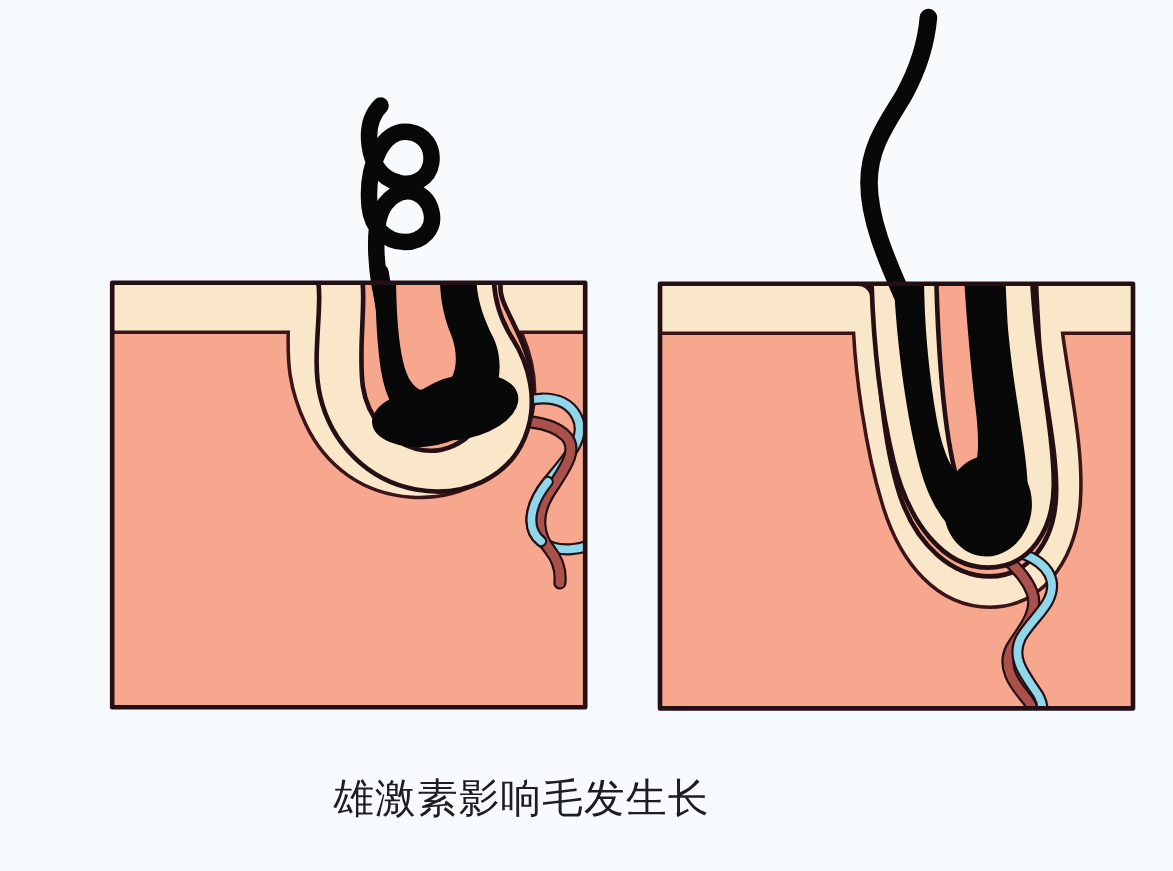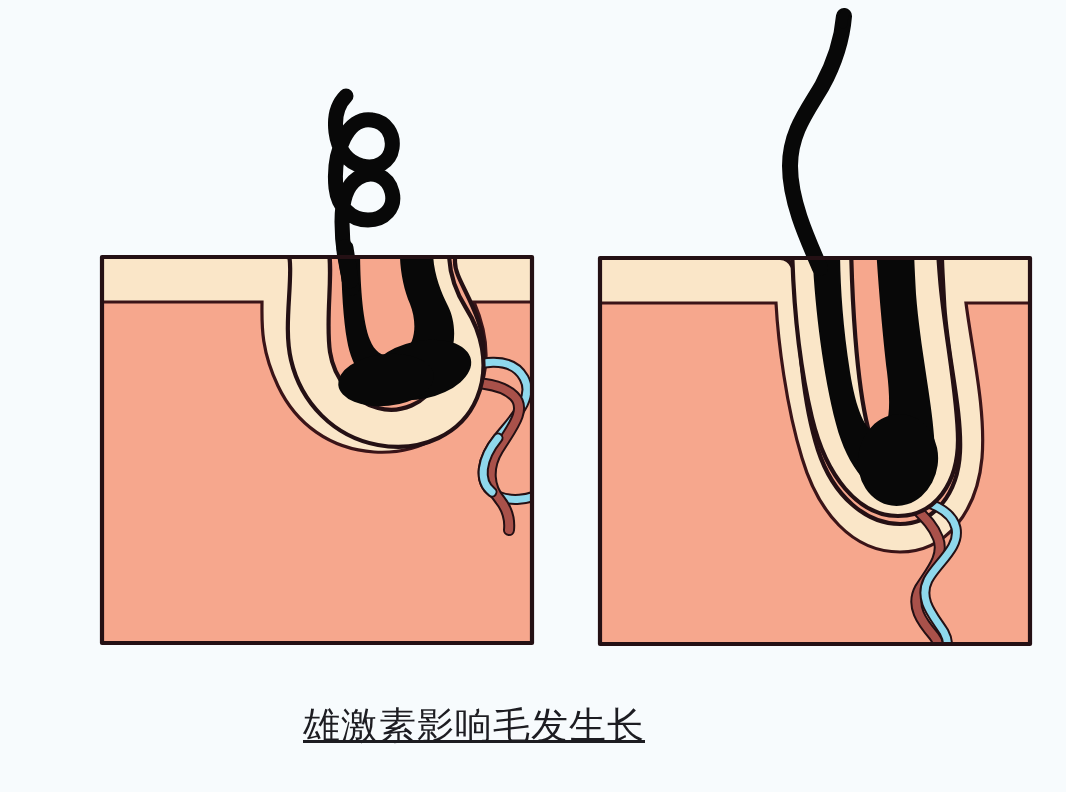--- a/index.html
+++ b/index.html
@@ -32,21 +32,20 @@
     left: 0;
     top: 703px;
     width: 948px;
     text-align: center;
     font-family: "DejaVu Sans", "Liberation Sans", sans-serif;
     font-size: 37px;
     line-height: 46px;
     letter-spacing: 1px;
     color: #1d1d22;
     white-space: nowrap;
-    text-decoration: underline;
   }
 </style>
 </head>
 <body>
 
 <div id="stage">
 
   <svg id="figure-svg" viewBox="0 0 1066 792" xmlns="http://www.w3.org/2000/svg">
 
     <defs>

